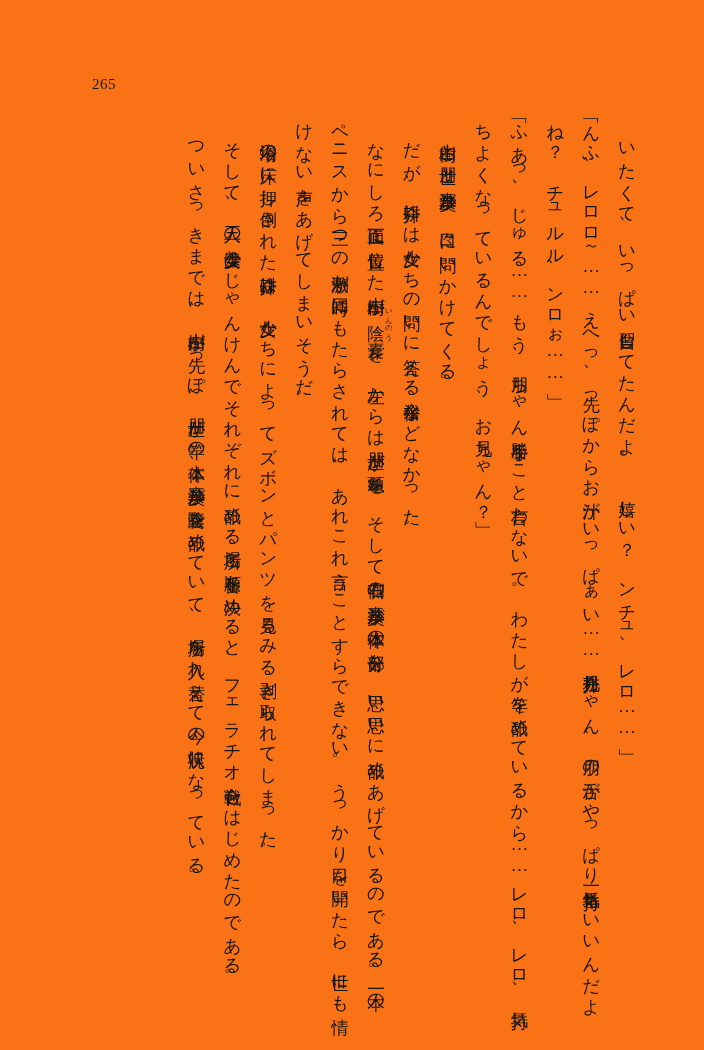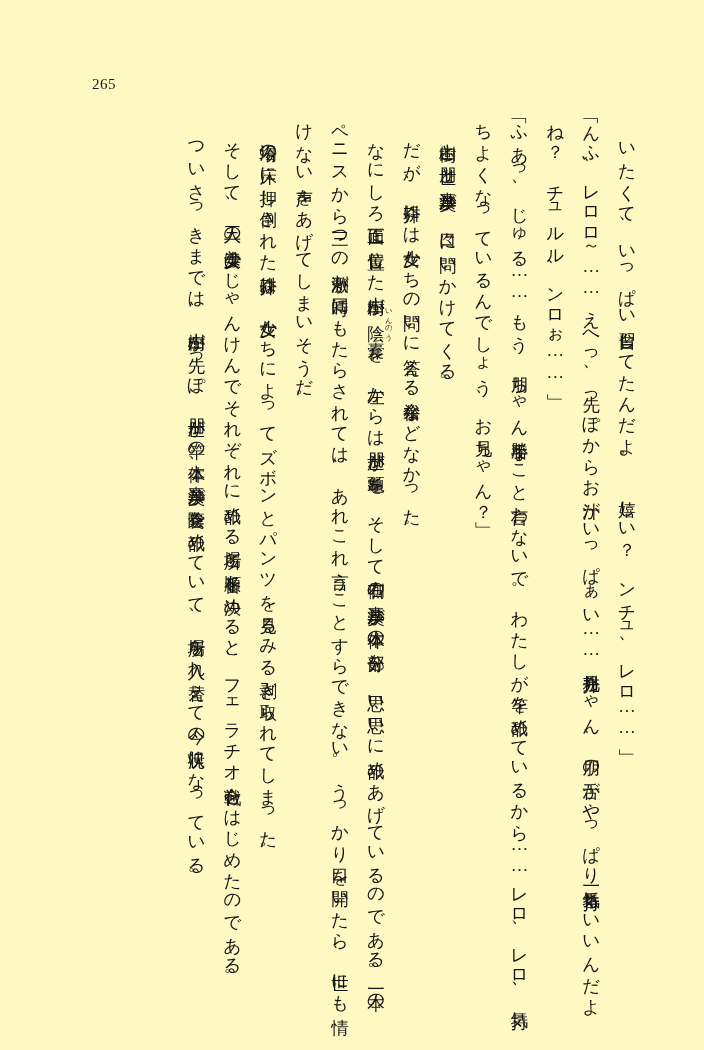--- a/index.html
+++ b/index.html
@@ -8,21 +8,21 @@
     background: #ffffff;
   }
   body {
     font-family: "Liberation Serif", "DejaVu Serif", serif;
     color: #111111;
   }
   .page {
     position: relative;
     width: 704px;
     height: 1050px;
-    background: #fef9c3;
+    background: #f97316;
     overflow: hidden;
   }
   .page-number {
     position: absolute;
     left: 92px;
     top: 76px;
     font-size: 15px;
     letter-spacing: 0.5px;
     color: #1a1a1a;
     font-family: "Liberation Serif", "DejaVu Serif", serif;

